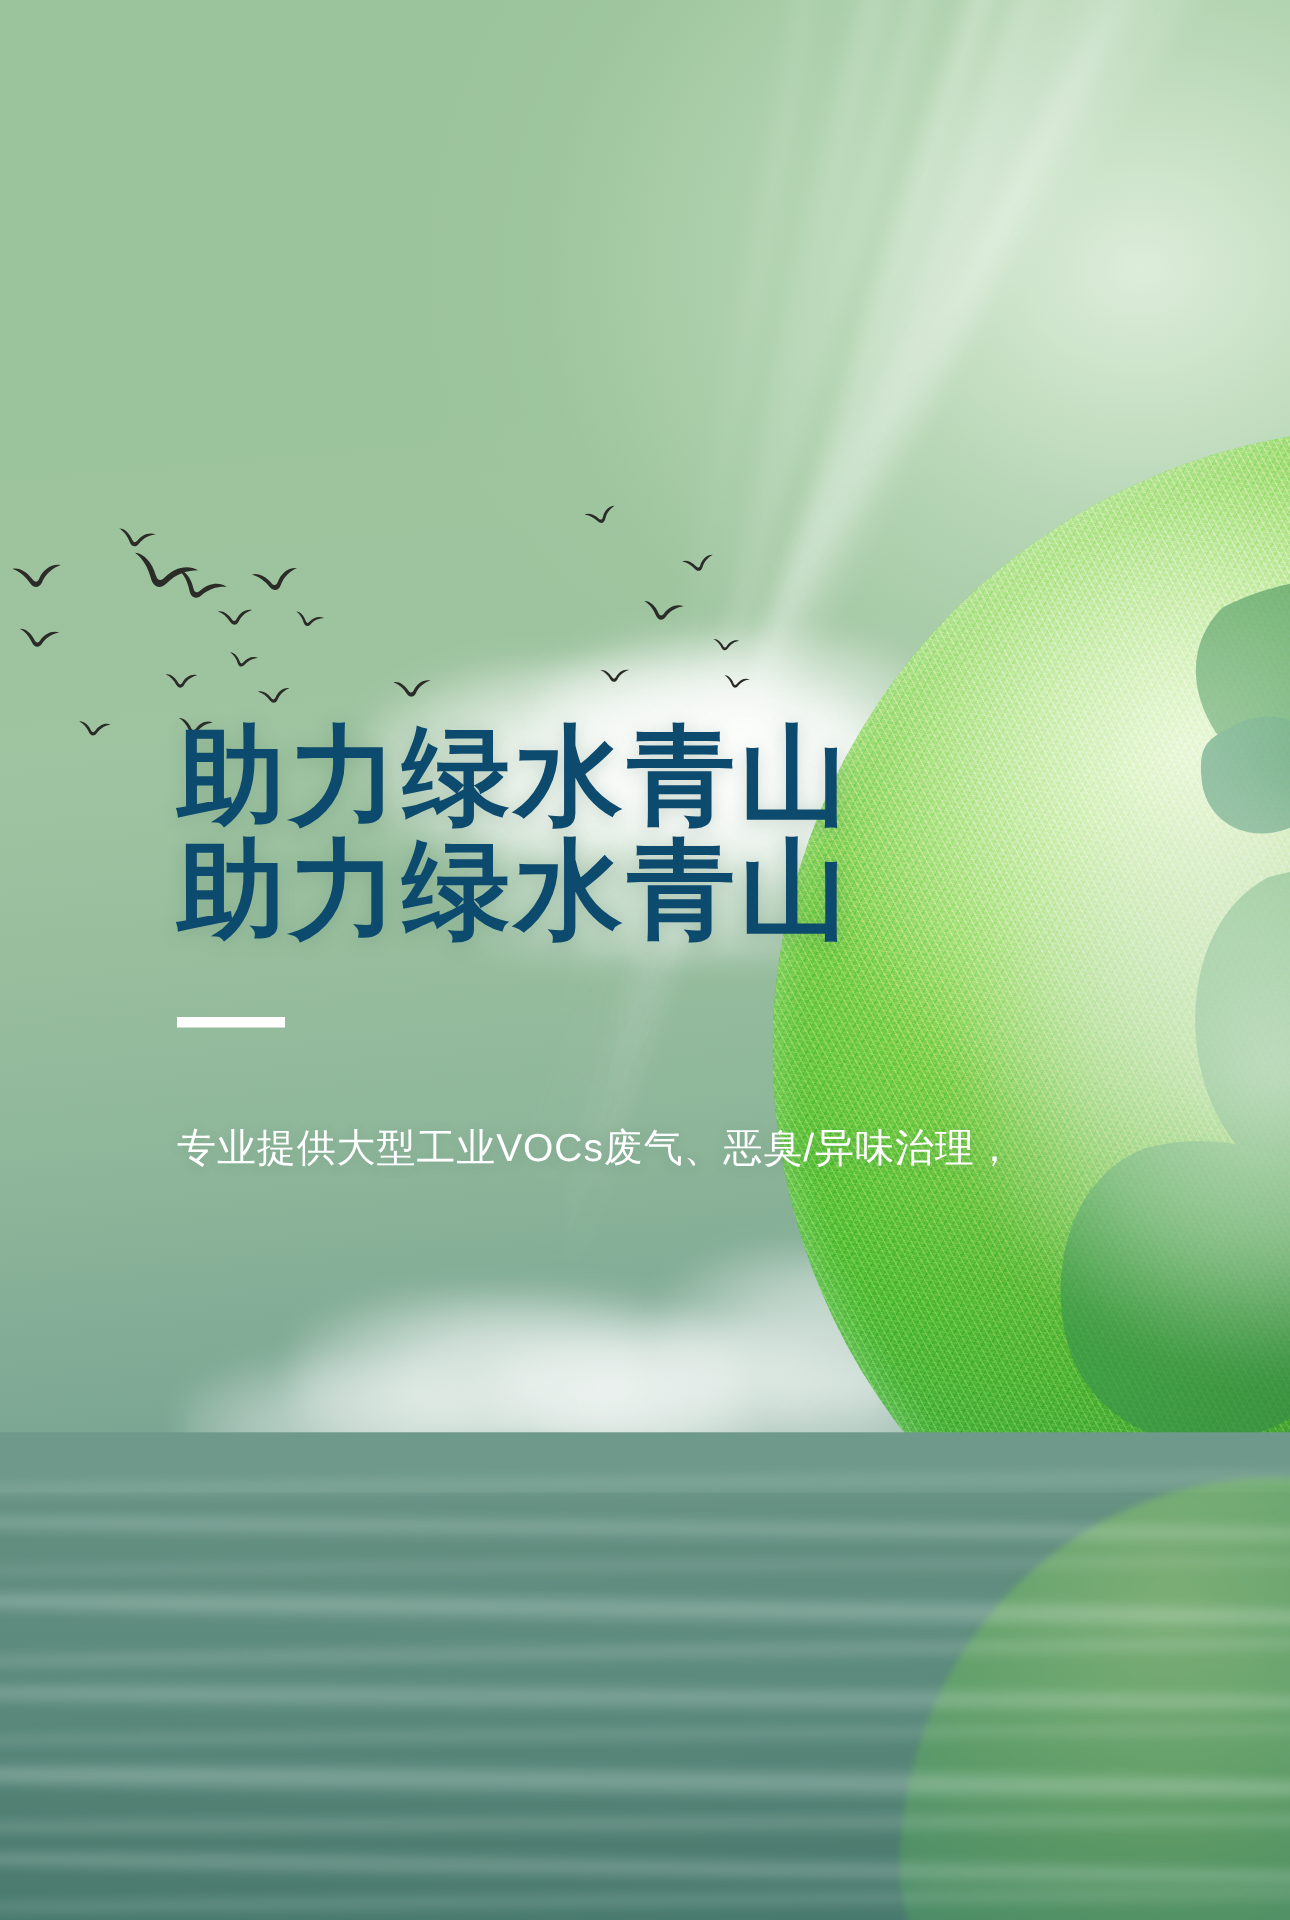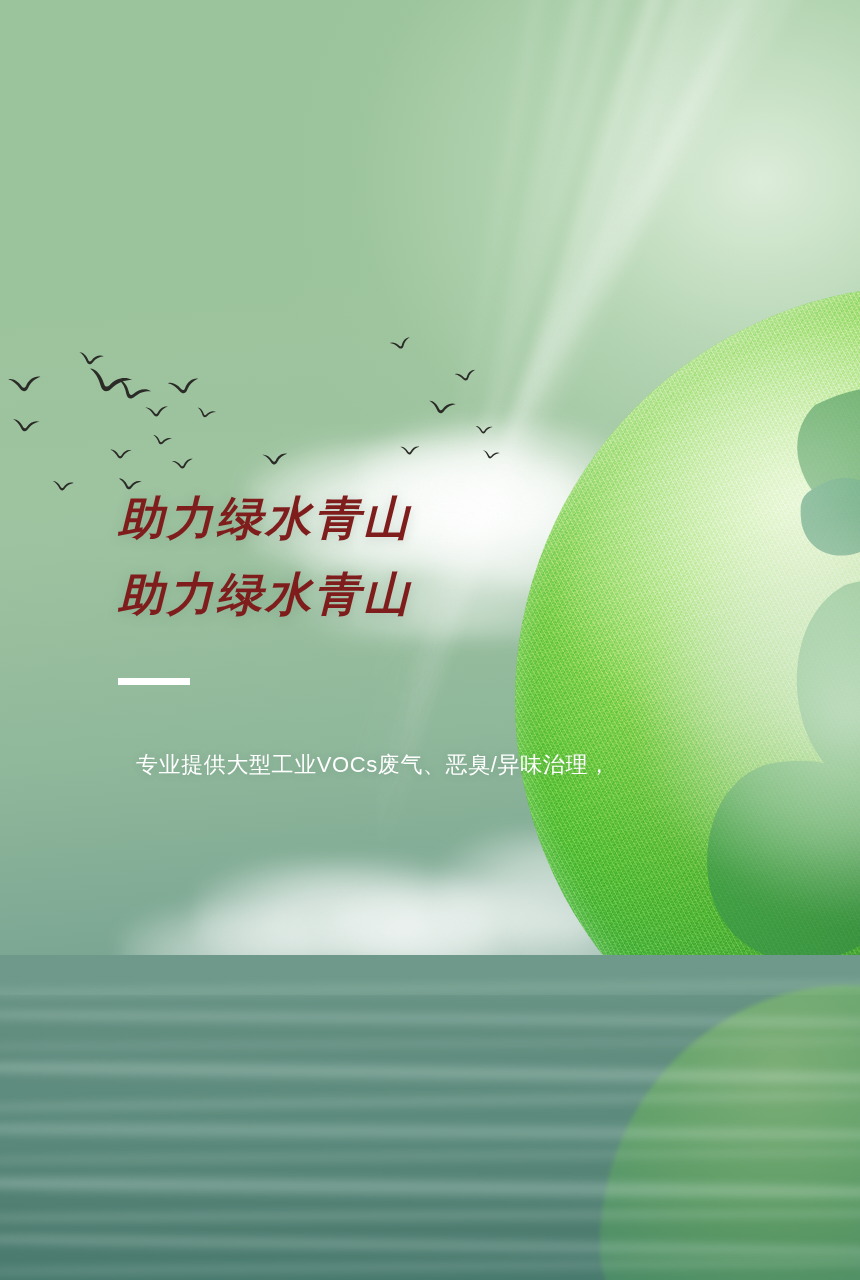--- a/index.html
+++ b/index.html
@@ -168,44 +168,42 @@
     mix-blend-mode: overlay;
   }
 
   
   .content {
     position: absolute;
     left: 118px; top: 480px;
     width: 560px;
   }
   .headline {
-    font-size: 46px;
+    font-size: 72px;
     font-weight: bold;
-    color: #7f1d1d;
+    color: #0c4a6e;
     line-height: 76px;
     letter-spacing: 3px;
     white-space: nowrap;
     text-shadow: 0 2px 12px rgba(90,130,105,0.28);
-    font-style: italic;
   }
   .divider {
     width: 72px;
     height: 7px;
     background: #ffffff;
     margin-top: 46px;
   }
   .subtitle {
     margin-top: 60px;
-    font-size: 22px;
+    font-size: 26px;
     line-height: 40px;
     color: #ffffff;
     letter-spacing: 0.6px;
     white-space: nowrap;
     text-shadow: 0 1px 7px rgba(90,130,105,0.30);
-    margin-left: 18px;
   }
 </style>
 </head>
 <body>
 
 <div id="poster">
 
   <div class="sky"></div>
 
   <div class="rays" id="rays">

